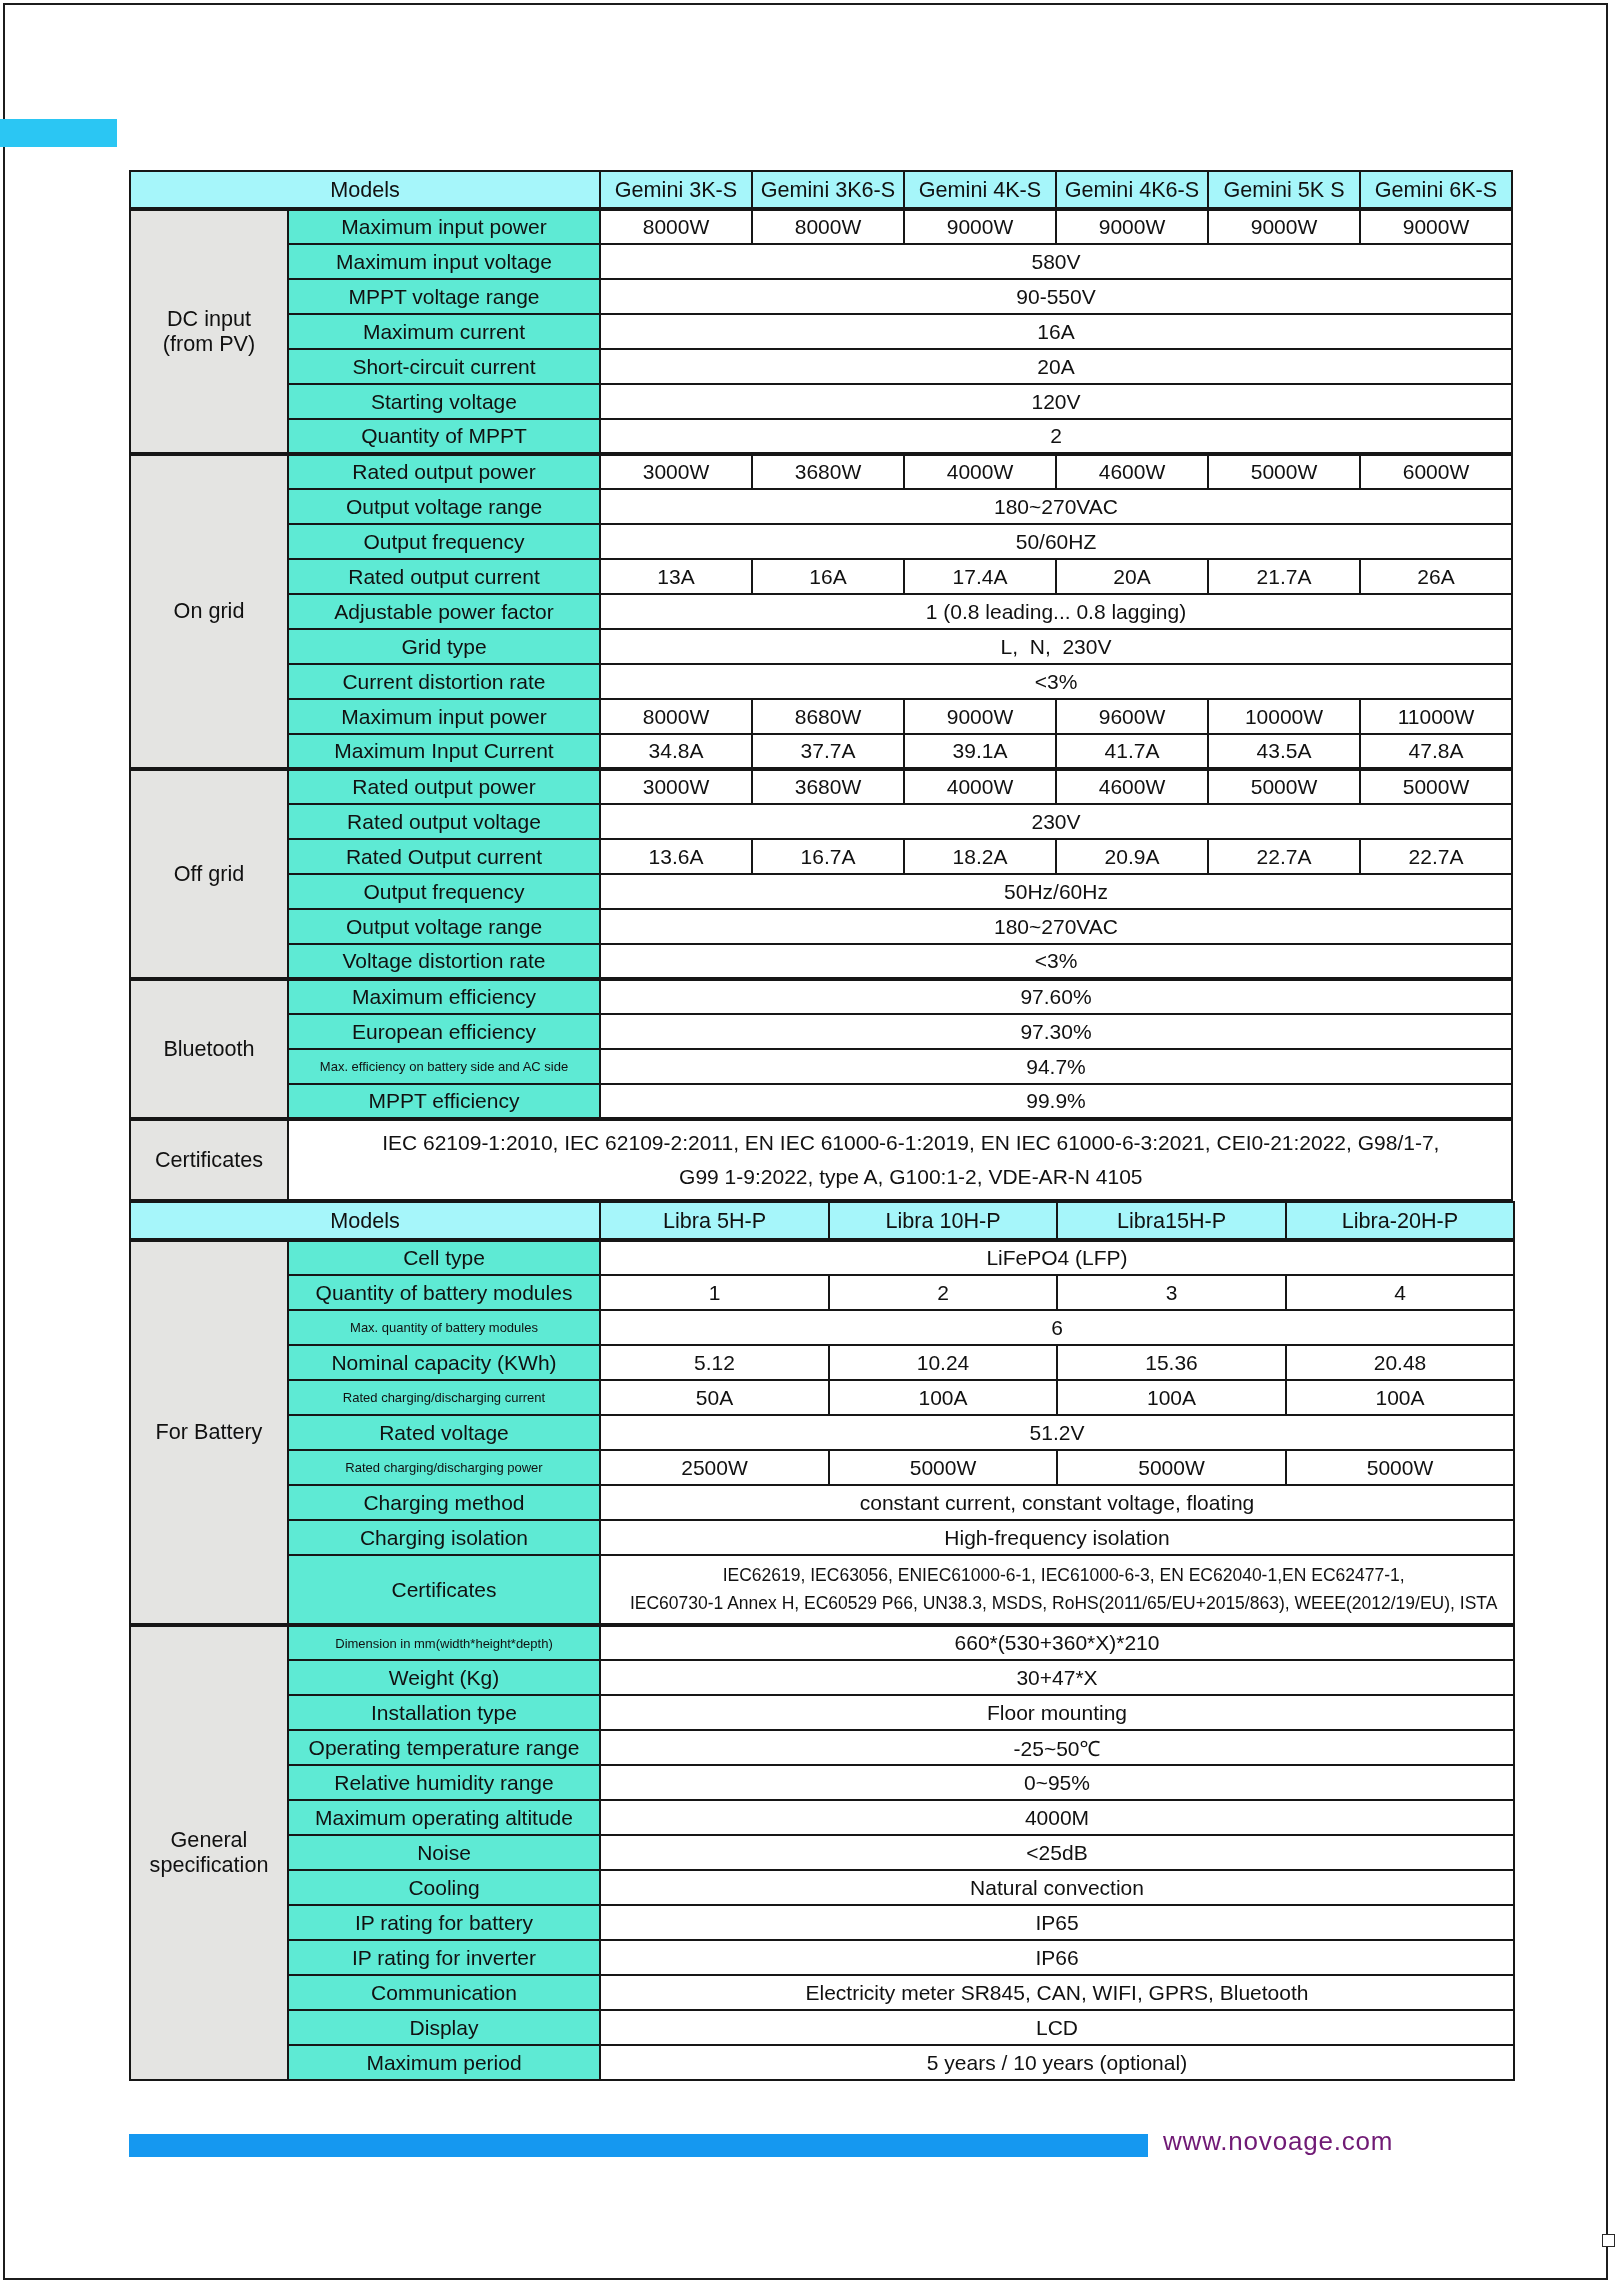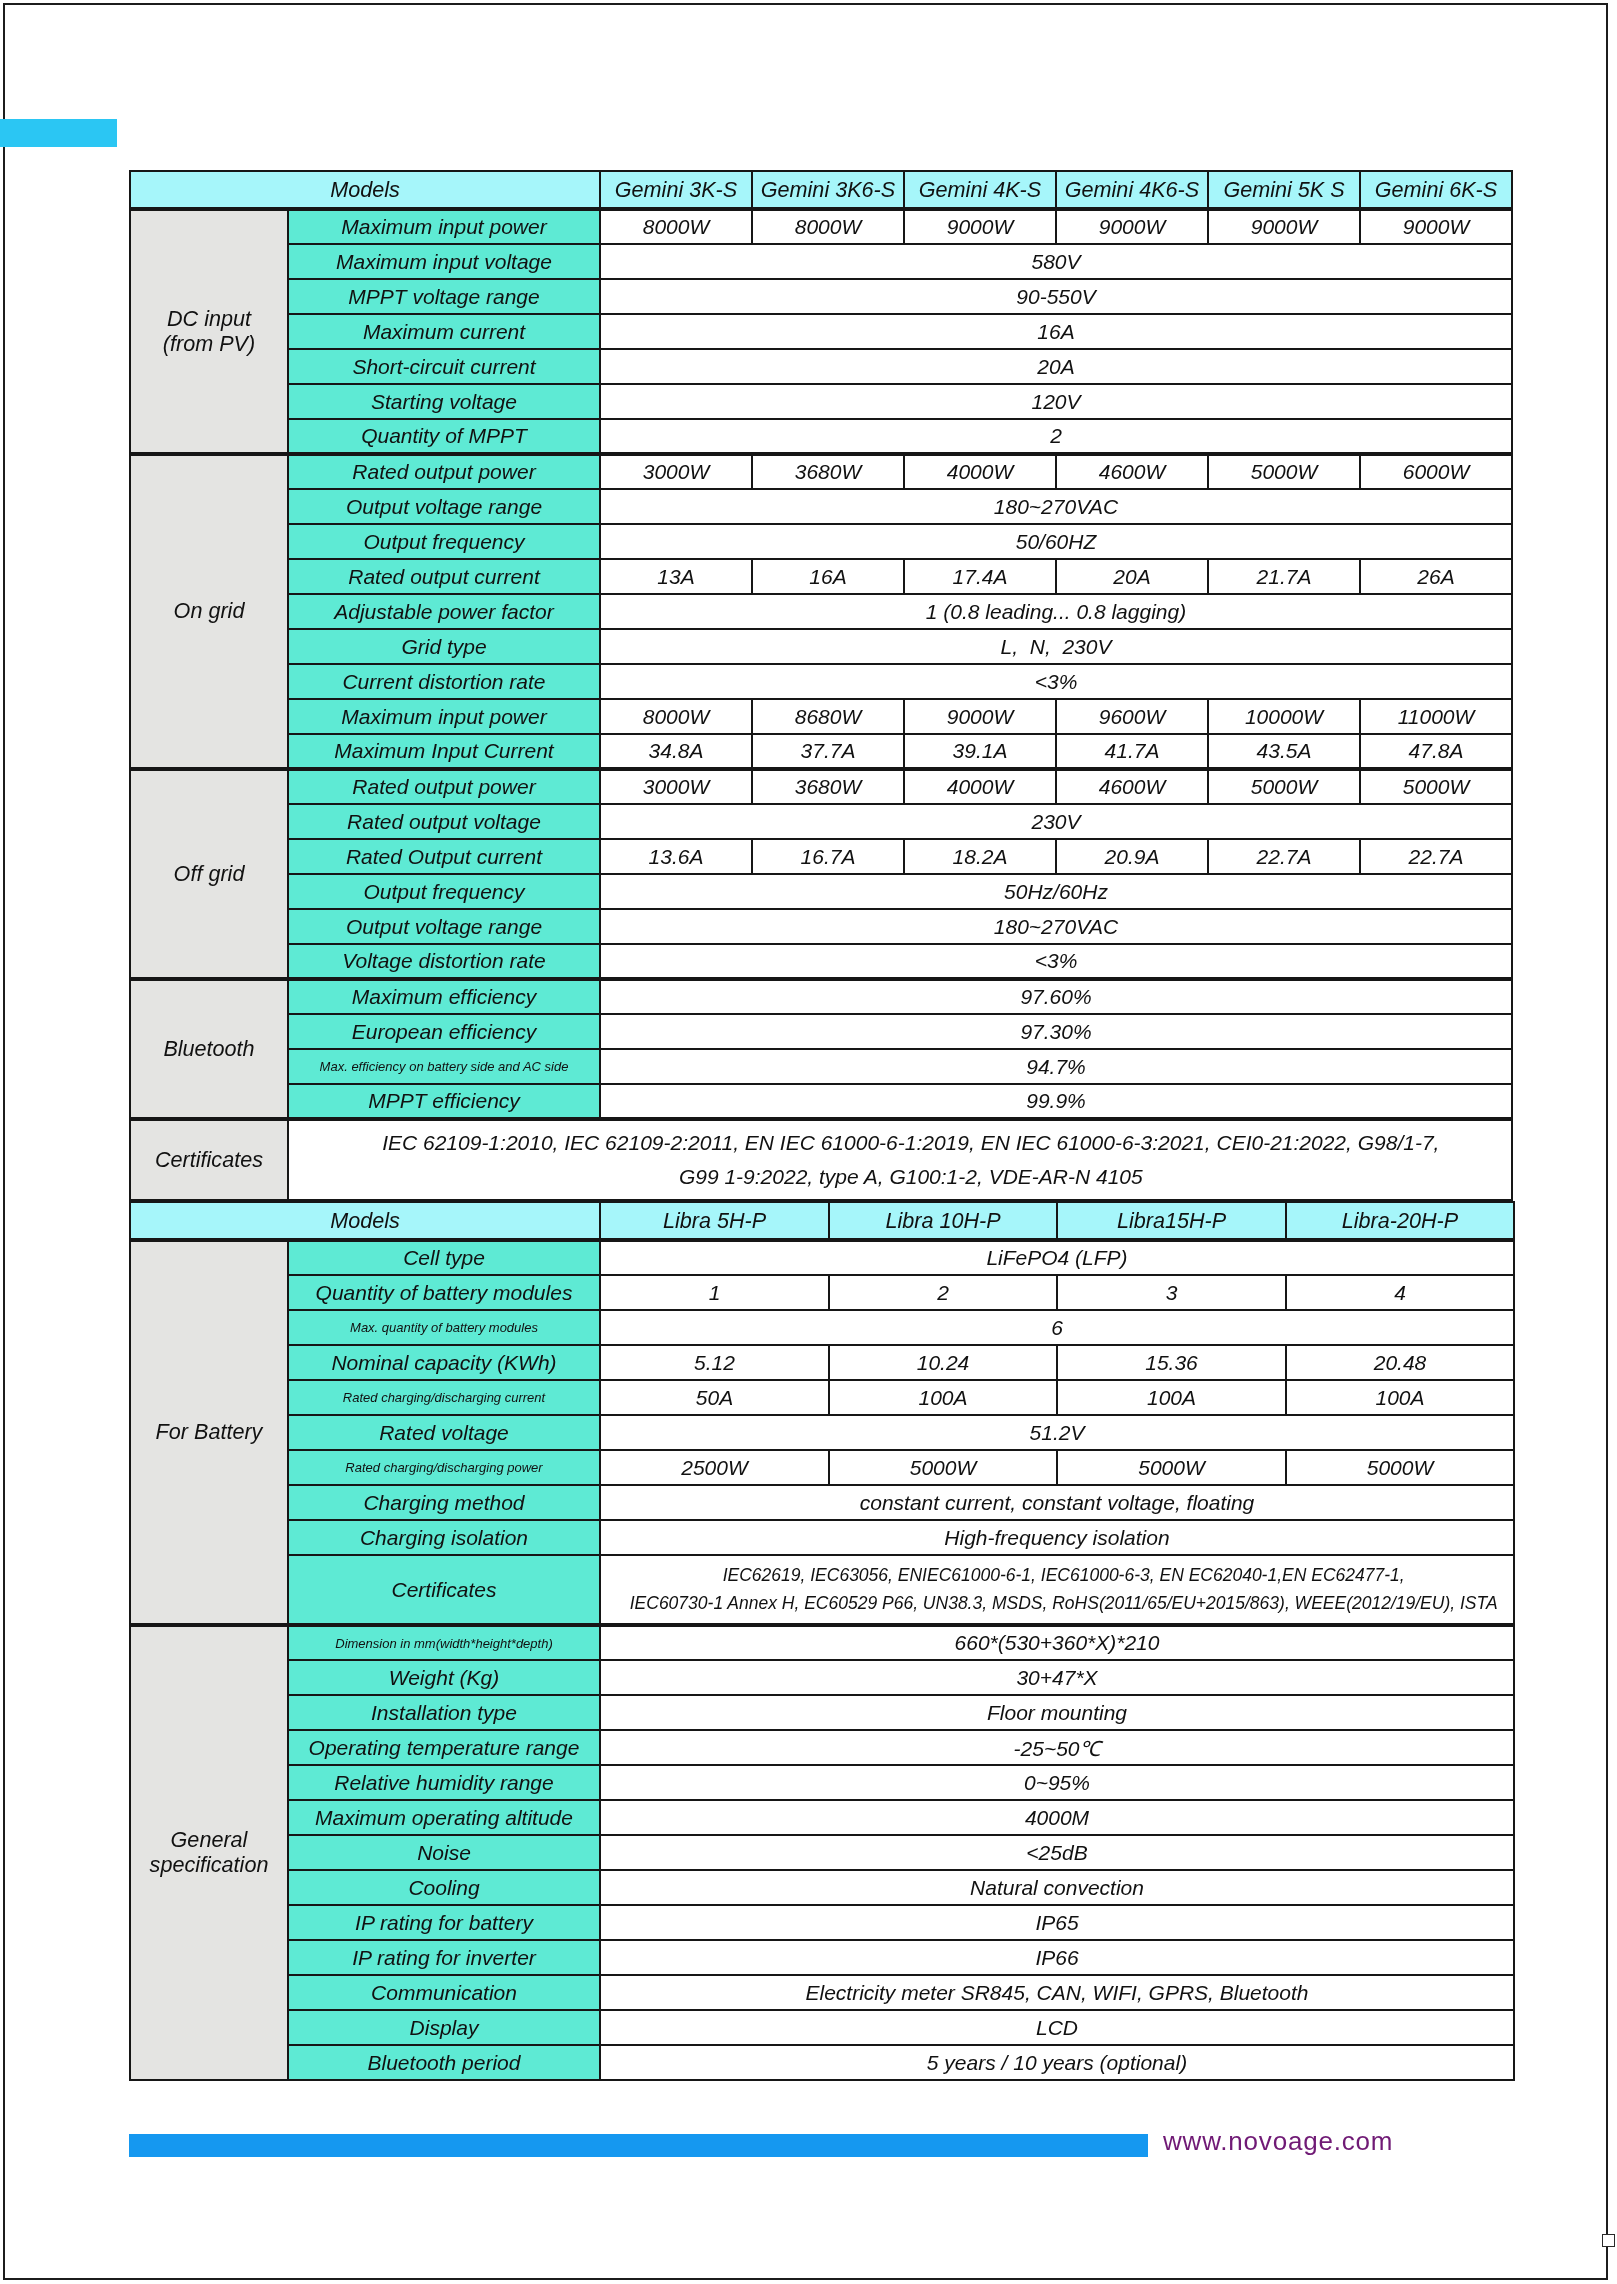--- a/index.html
+++ b/index.html
@@ -2,21 +2,21 @@
 <html style="font-size:13.3px"><head>
 <meta charset="utf-8">
 <style>
   html,body{margin:0;padding:0;background:#ffffff;}
   body{font-family:"Liberation Sans", sans-serif; color:#111;}
   .page{position:relative;width:1617px;height:2284px;background:#ffffff;overflow:hidden;}
   .frame{position:absolute;left:3.3px;top:3.3px;width:1605px;height:2277px;border:2.5px solid #1c1c1c;box-sizing:border-box;}
   .accent-bar{position:absolute;left:0;top:119px;width:117px;height:28px;background:#2bc6f3;}
   .page-title{position:absolute;left:135px;top:101px;font-size:37px;font-weight:bold;color:#2222cf;letter-spacing:0;}
   .tables{position:absolute;left:129px;top:170px;width:1382px;}
-  table{border-collapse:collapse;table-layout:fixed;width:1382px;font-style:italic;}
+  table{border-collapse:collapse;table-layout:fixed;width:1382px;}
   td,th{border:2.5px solid #161616;text-align:center;vertical-align:middle;padding:0;overflow:hidden;box-sizing:border-box;}
   thead th{background:#a6f6fa;height:38px;font-weight:normal;font-size:21.6px;border-bottom:4.2px solid #161616;}
   tbody tr{height:35px;}
   tbody tr.tall{height:70px;}
   tr.sec > td{border-top:4.2px solid #161616;}
   td.group{background:#e4e4e2;font-size:21.6px;white-space:pre-line;line-height:1.15;}
   td.label{background:#5eead4;font-size:21px;}
   td.label.small{font-size:13px;}
   td.value{background:#ffffff;font-size:21px;white-space:pre-wrap;}
   td.certcell{background:#ffffff;text-align:left;padding:5px 0 5px 13.3px;}
@@ -332,21 +332,21 @@
           </tr>
           <tr>
             <td class="label">Communication</td>
             <td colspan="4" class="value">Electricity meter SR845, CAN, WIFI, GPRS, Bluetooth</td>
           </tr>
           <tr>
             <td class="label">Display</td>
             <td colspan="4" class="value">LCD</td>
           </tr>
           <tr>
-            <td class="label">Bluetooth period</td>
+            <td class="label">Maximum period</td>
             <td colspan="4" class="value">5 years / 10 years (optional)</td>
           </tr>
         </tbody>
       </table>
   </div>
 
 
   <div class="footer-bar"></div>
   <div class="website">www.novoage.com</div>
   <div class="corner-box"></div>

